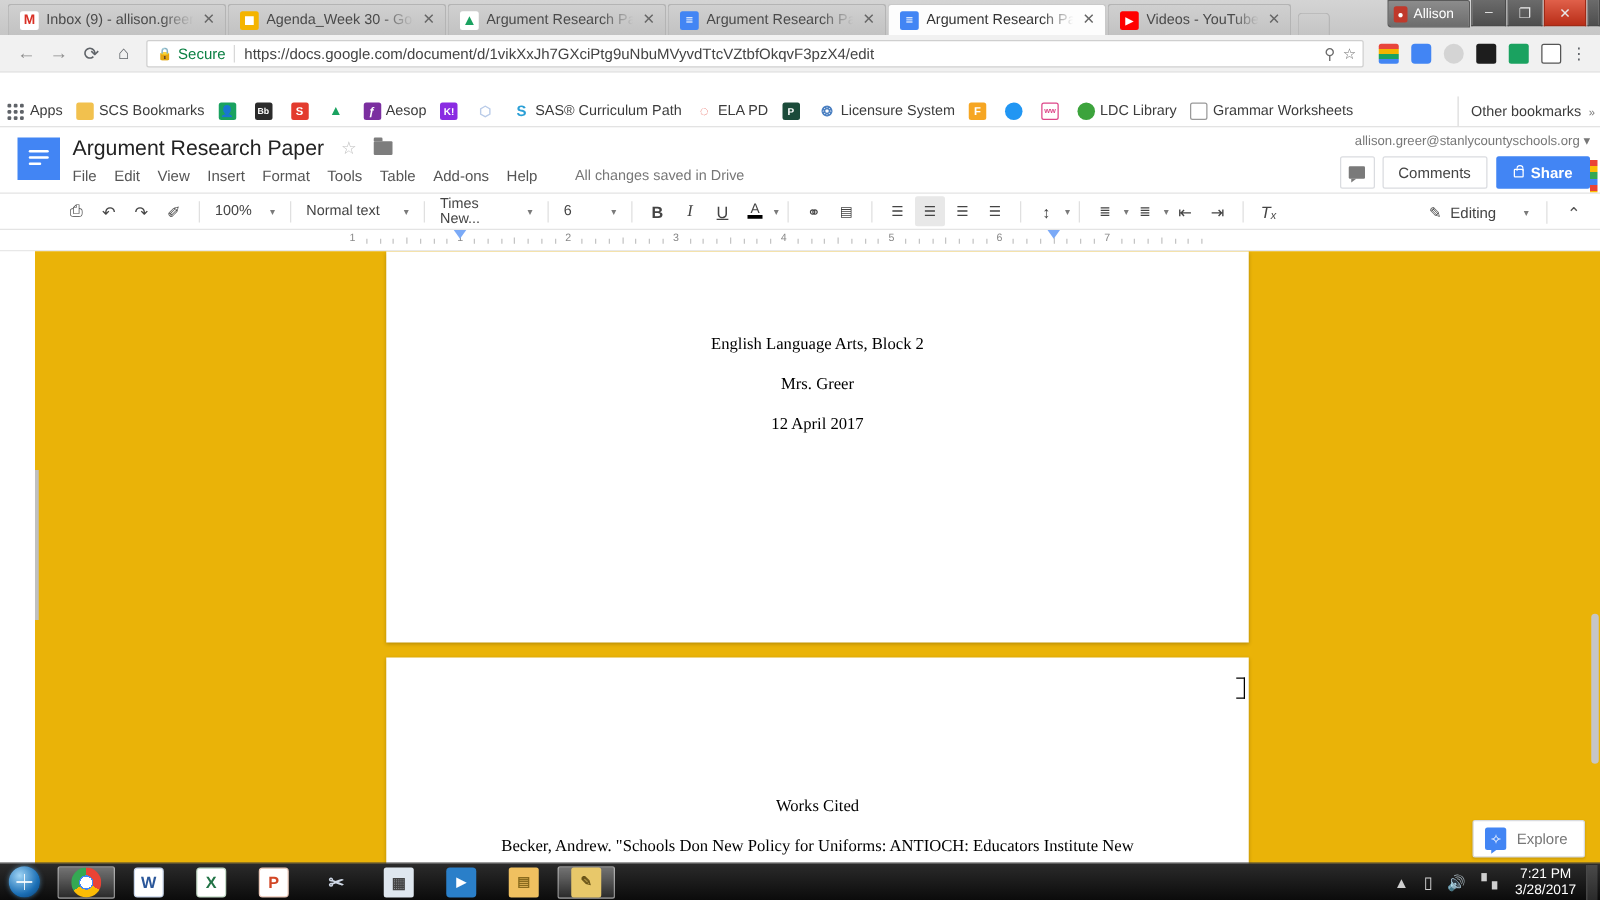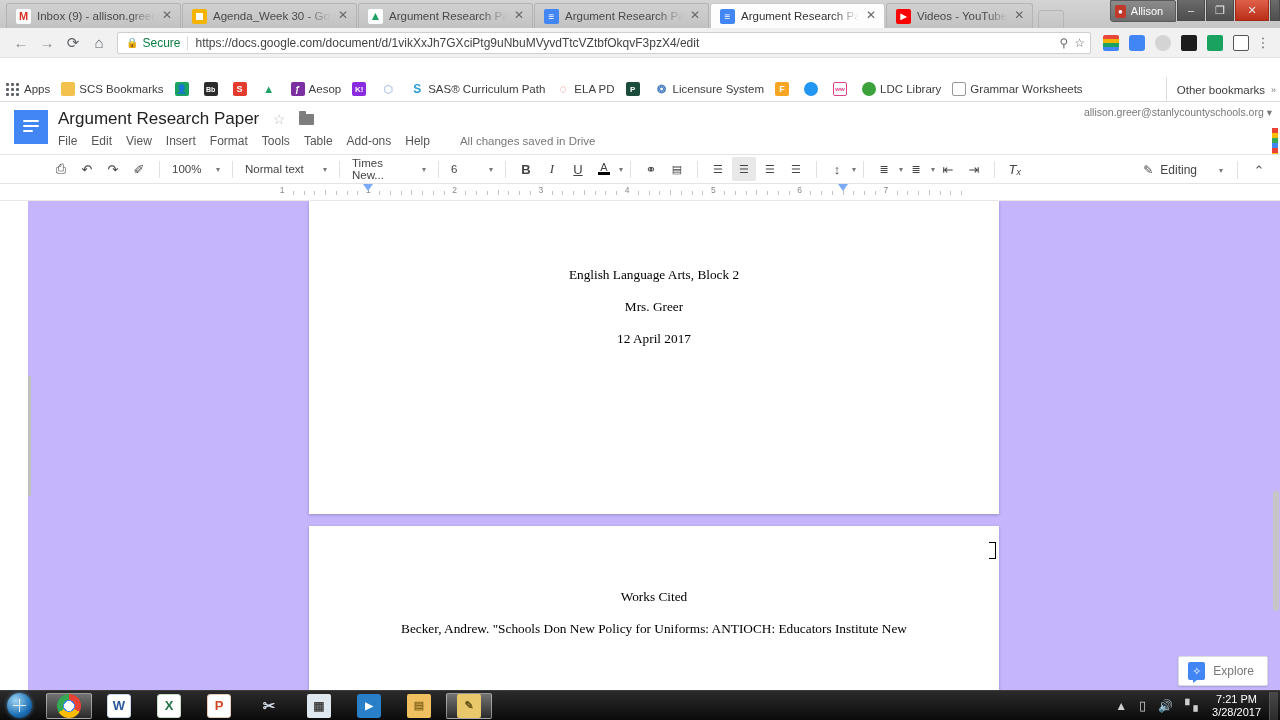--- a/index.html
+++ b/index.html
@@ -290,21 +290,21 @@
   .ruler-inner { position: relative; width: 100%; height: 100%; }
   .rtick { position: absolute; top: 7px; width: 1px; height: 4px; background: #c4c4c4; }
   .rnum { position: absolute; top: 1px; font-size: 8.5px; color: #888; transform: translateX(-50%); }
   .rmark { position: absolute; top: 0; width: 0; height: 0;
     border-left: 5px solid transparent; border-right: 5px solid transparent;
     border-top: 7px solid #7baaf7; }
   .rmark.left { }
 
   
   .canvas {
-    background: #c4b5fd;
+    background: #eab308;
     height: 497px;
     position: relative;
     overflow: hidden;
     margin-left: 28px;
   }
   .page {
     width: 690px;
     margin: 0 auto;
     background: #fff;
     box-shadow: 0 1px 3px rgba(0,0,0,0.22);
@@ -588,20 +588,30 @@
           <span class="mi">Table</span>
           <span class="mi">Add-ons</span>
           <span class="mi">Help</span>
           <span class="savestate">All changes saved in Drive</span>
         </div>
       </div>
       <div class="docs-header-right">
         <div class="acct">
           <span>allison.greer@stanlycountyschools.org</span>
           <span>▾</span>
+        </div>
+        <div class="hdr-actions">
+          <div class="comment-btn">
+            <span class="bubble"></span>
+          </div>
+          <div class="comments-btn">Comments</div>
+          <div class="share-btn">
+            <span class="lk"></span>
+            <span>Share</span>
+          </div>
         </div>
         <div class="avatar-strip"></div>
       </div>
     </div>
 
     <div class="docs-toolbar">
       <div class="tb">
         <div class="tbtn">⎙</div>
         <div class="tbtn">↶</div>
         <div class="tbtn">↷</div>
@@ -765,21 +775,21 @@
 
       <div class="page p1">
         <div style="padding-top:58px;">
           <div class="doc-line">English Language Arts, Block 2</div>
           <div class="doc-line">Mrs. Greer</div>
           <div class="doc-line">12 April 2017</div>
         </div>
       </div>
 
       <div class="page p2">
-        <div style="padding-top:55px;">
+        <div style="padding-top:103px;">
           <div class="doc-line">Works Cited</div>
           <div class="doc-line">Becker, Andrew. "Schools Don New Policy for Uniforms: ANTIOCH: Educators Institute New</div>
         </div>
       </div>
 
       <div class="caret-text">
           <span></span>
         </div>
 
       <div class="right-scrollbar">

